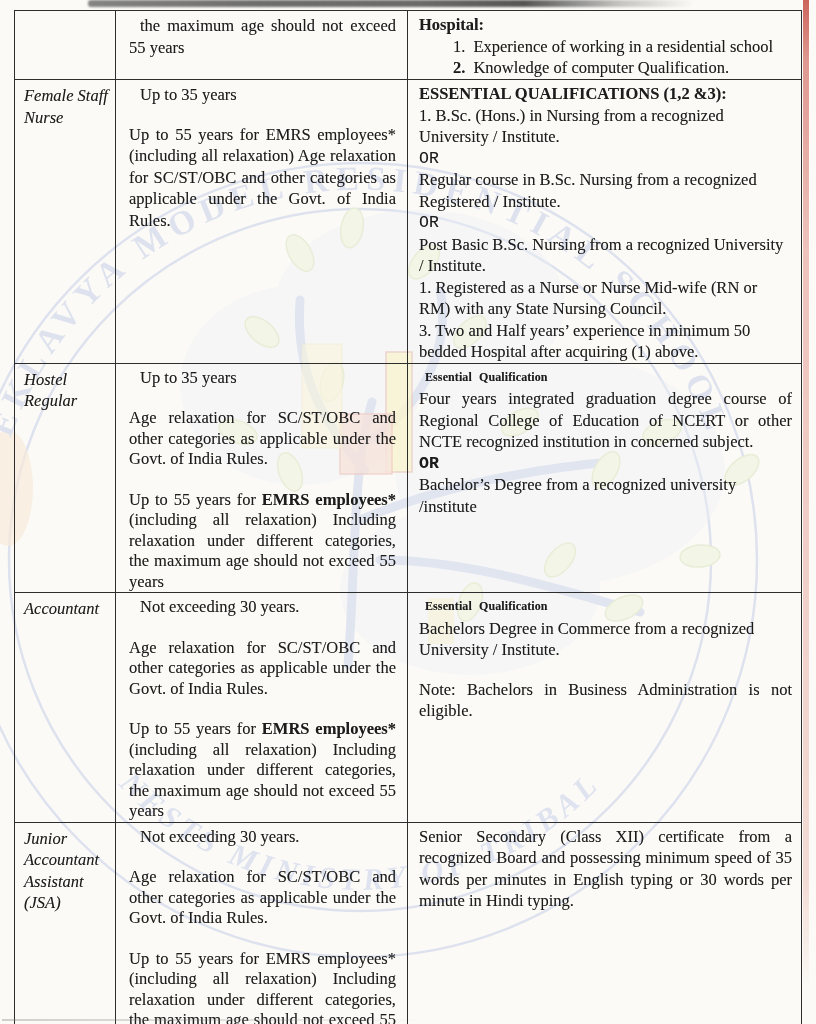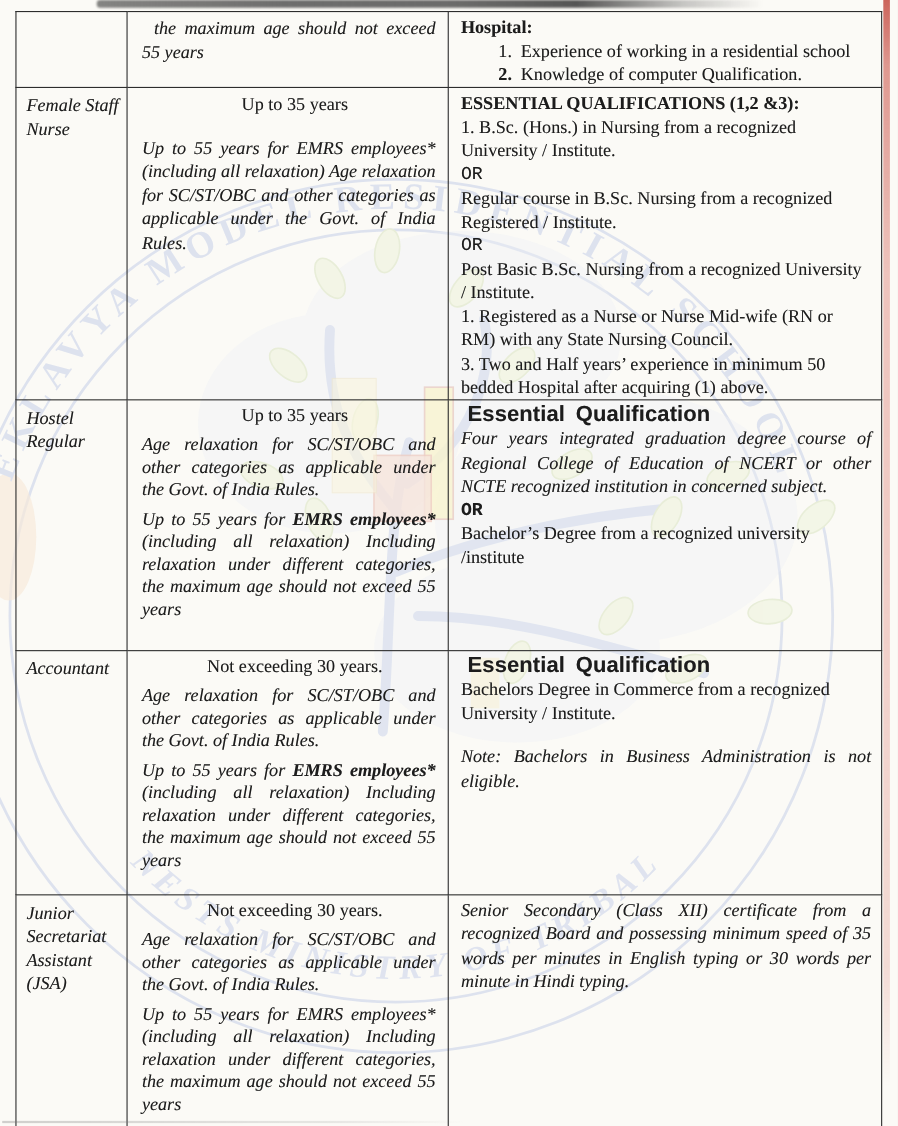--- a/index.html
+++ b/index.html
@@ -37,28 +37,28 @@
     text-shadow:0 0 .6px rgba(25,25,25,.35);
   }
   td { border:1.6px solid #2d2d2d; vertical-align:top; overflow:hidden; background:transparent; }
   tr:nth-child(1){height:69px} tr:nth-child(2){height:270px}
   tr:nth-child(3){height:228px} tr:nth-child(4){height:222px} tr:nth-child(5){height:217px}
   td.c1 { padding:5px 4px 0 9px;font-style:italic; }
   td.c2 { padding:4px 11px 0 13px; }
   td.c3 { padding:3px 9px 0 11px; }
   .para { }
   .b { font-weight:bold; }
-  .i { text-indent:11px;text-align:center; }
-  .j { text-align:justify;font-style:italic; }
+  .i { text-indent:11px; }
+  .j { text-align:justify; }
   .c { text-align:left;font-family:Liberation Mono, monospace; }
   .g { margin-top:18px; }
   tr:nth-child(n+3) td.c2 { line-height:20.5px; }
-  tr:nth-child(n+3) td.c2 .g { margin-top:6px; }
+  tr:nth-child(n+3) td.c2 .g { margin-top:20px; }
   .hb { font-weight:bold; }
-  .hs { font-family:Liberation Sans, sans-serif; font-weight:bold; font-size:20px;
+  .hs { font-family:Liberation Serif, serif; font-weight:bold; font-size:12px;
         word-spacing:4px; text-indent:6px; letter-spacing:.1px; }
   .li { display:flex; margin-left:34px; }
   .li .num { margin-right:8px; flex:none; }
 </style>
 </head>
 <body>
 
 <div class="page">
 
   <svg class="wm" width="816" height="1024" viewBox="0 0 816 1024" aria-hidden="true">
@@ -192,21 +192,21 @@
             <div class="para g j"><span><span>Up to 55 years for </span><span class="b">EMRS employees*</span><span> (including all relaxation) Including relaxation under different categories, the maximum age should not exceed 55 years</span></span></div>
           </td>
           <td class="c3">
             <div class="para hs"><span><span>Essential Qualification</span></span></div>
             <div class="para"><span><span>Bachelors Degree in Commerce from a recognized University / Institute.</span></span></div>
             <div class="para g j"><span><span>Note: Bachelors in Business Administration is not eligible.</span></span></div>
           </td>
         </tr>
         <tr>
           <td class="c1">
-            <div class="para">Junior Secretariat Assistant (JSA)</div>
+            <div class="para">Junior Accountant Assistant (JSA)</div>
           </td>
           <td class="c2">
             <div class="para i"><span><span>Not exceeding 30 years.</span></span></div>
             <div class="para g j"><span><span>Age relaxation for SC/ST/OBC and other categories as applicable under the Govt. of India Rules.</span></span></div>
             <div class="para g j"><span><span>Up to 55 years for EMRS employees* (including all relaxation) Including relaxation under different categories, the maximum age should not exceed 55 years</span></span></div>
           </td>
           <td class="c3">
             <div class="para j"><span><span>Senior Secondary (Class XII) certificate from a recognized Board and possessing minimum speed of 35 words per minutes in English typing or 30 words per minute in Hindi typing.</span></span></div>
           </td>
         </tr>

